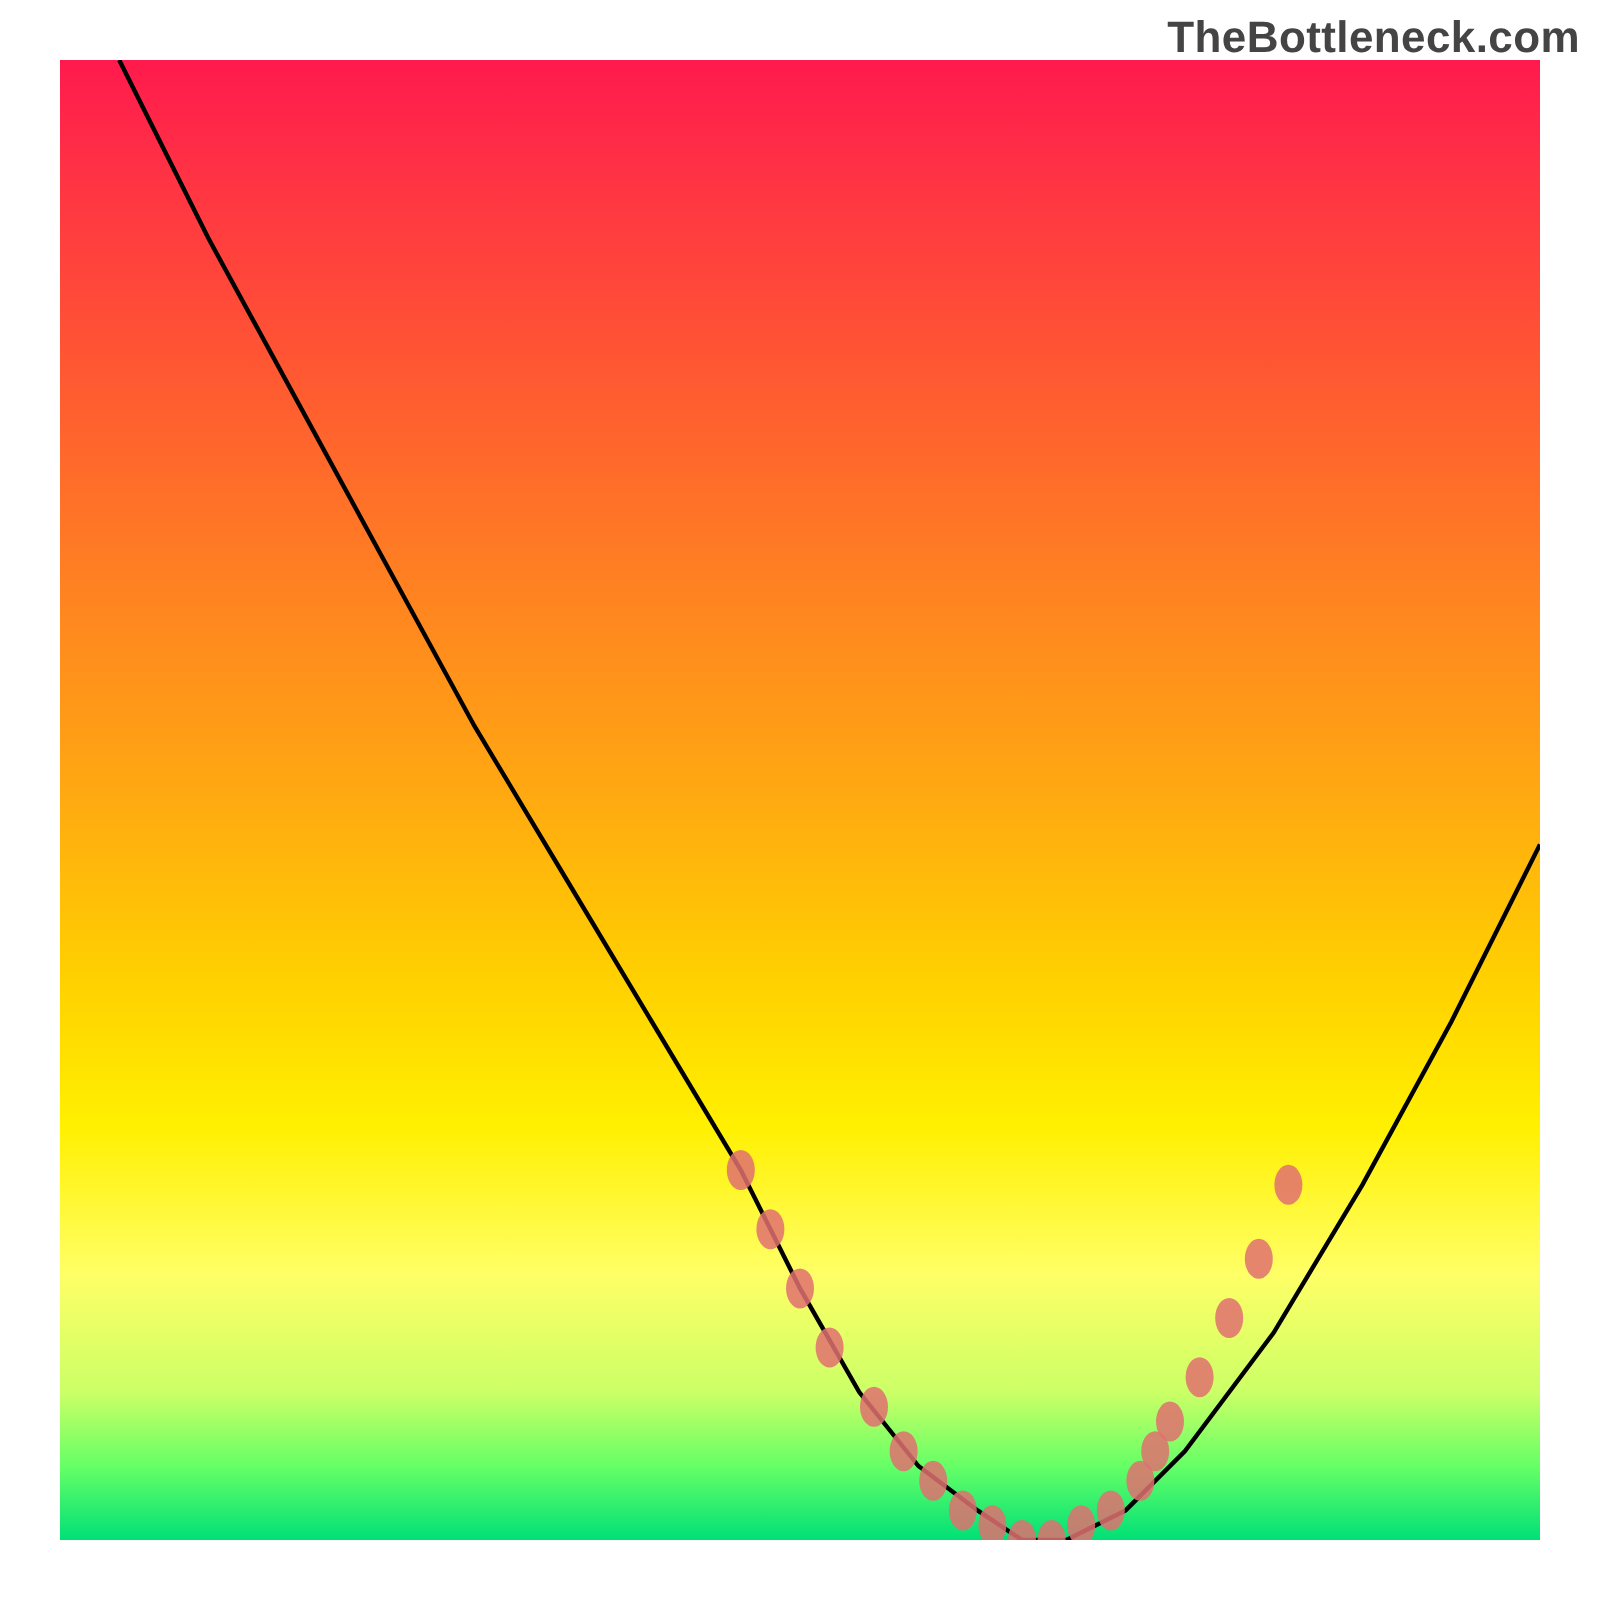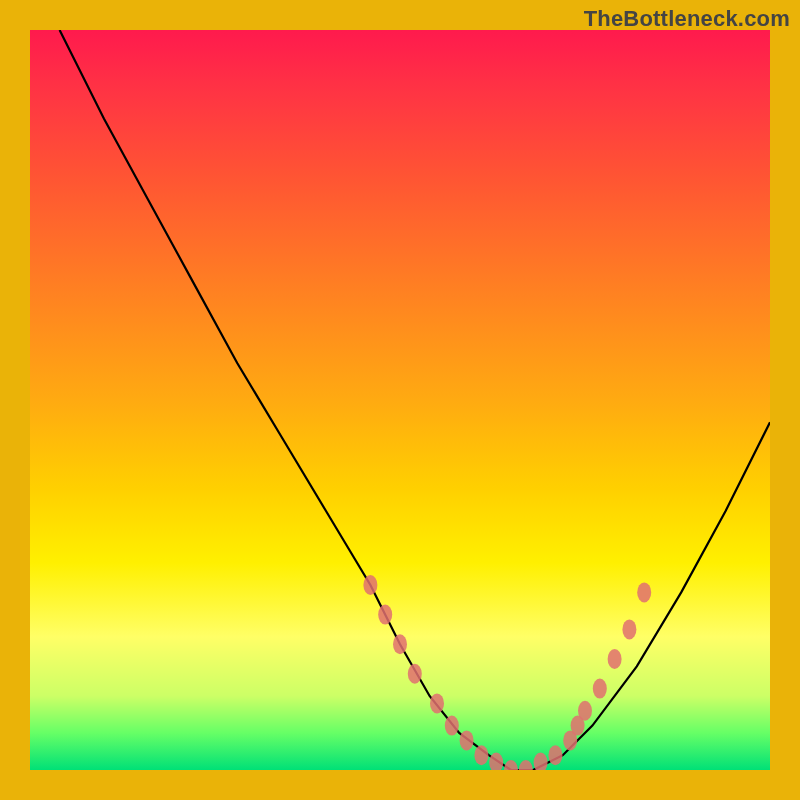--- a/index.html
+++ b/index.html
@@ -10,21 +10,21 @@
     overflow: hidden;
     background: #000;
     font-family: Arial, Helvetica, sans-serif;
   }
   .frame {
     position: absolute;
     left: 0;
     top: 0;
     width: 800px;
     height: 800px;
-    background: #eab308;
+    background: #ffffff;
   }
   .plot-box {
     position: absolute;
     left: 30px;
     top: 30px;
     width: 740px;
     height: 740px;
     background: linear-gradient(to bottom,
       #ff1a4d 0%,
       #ff3344 8%,

